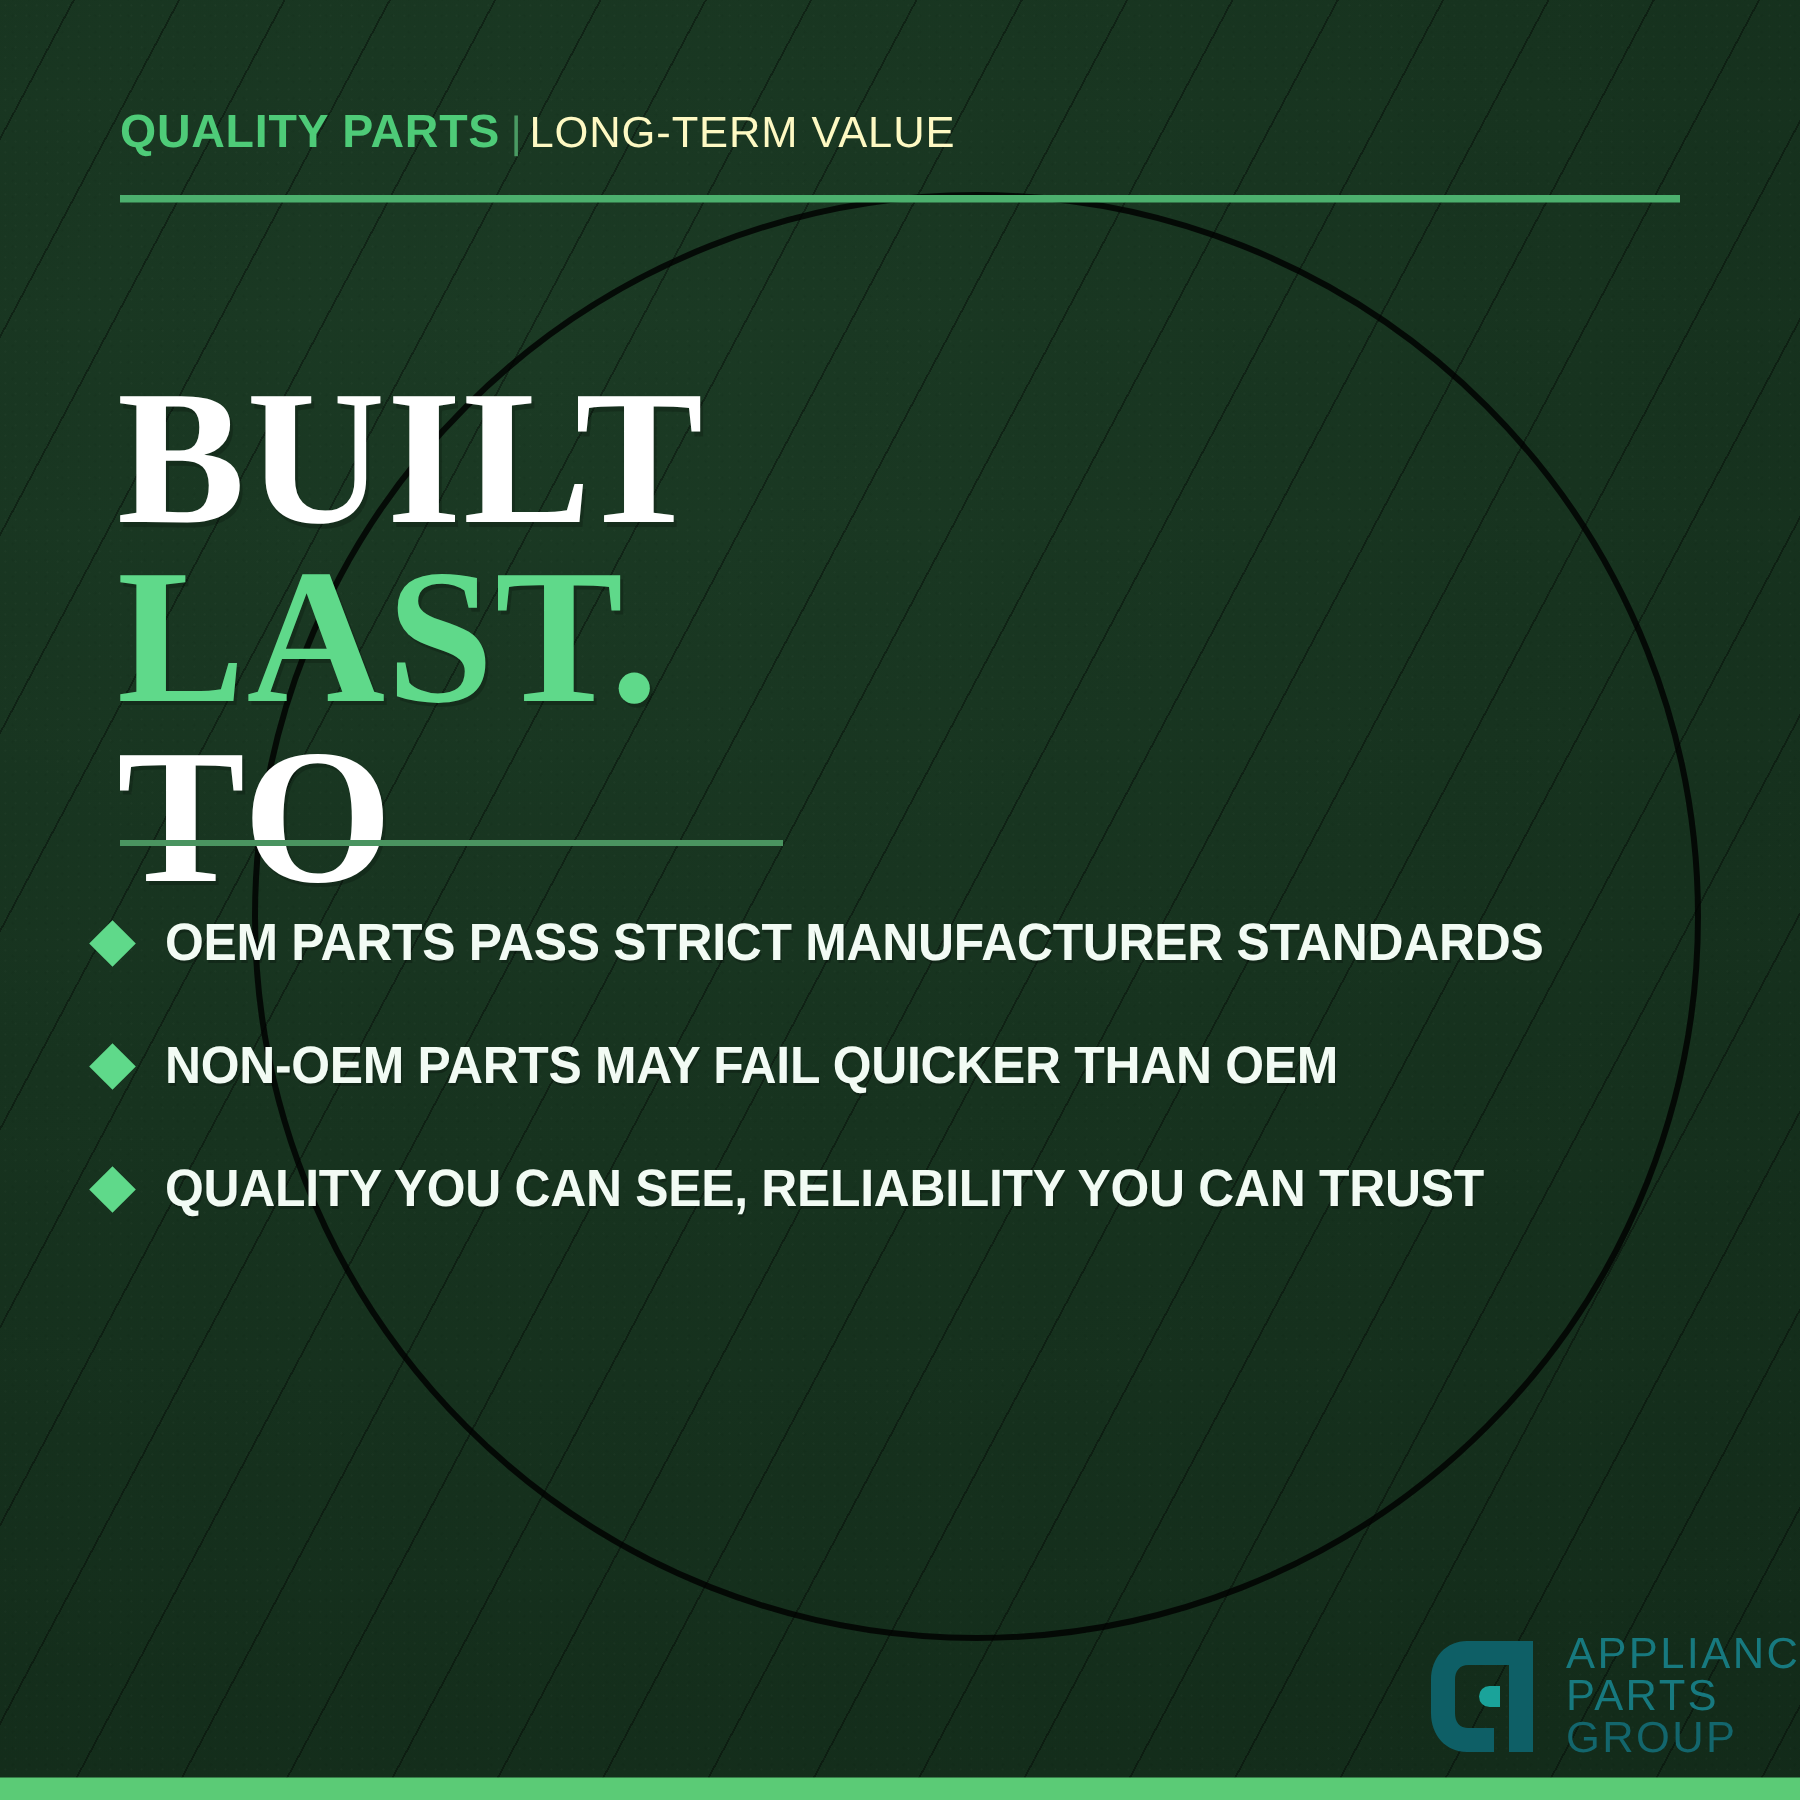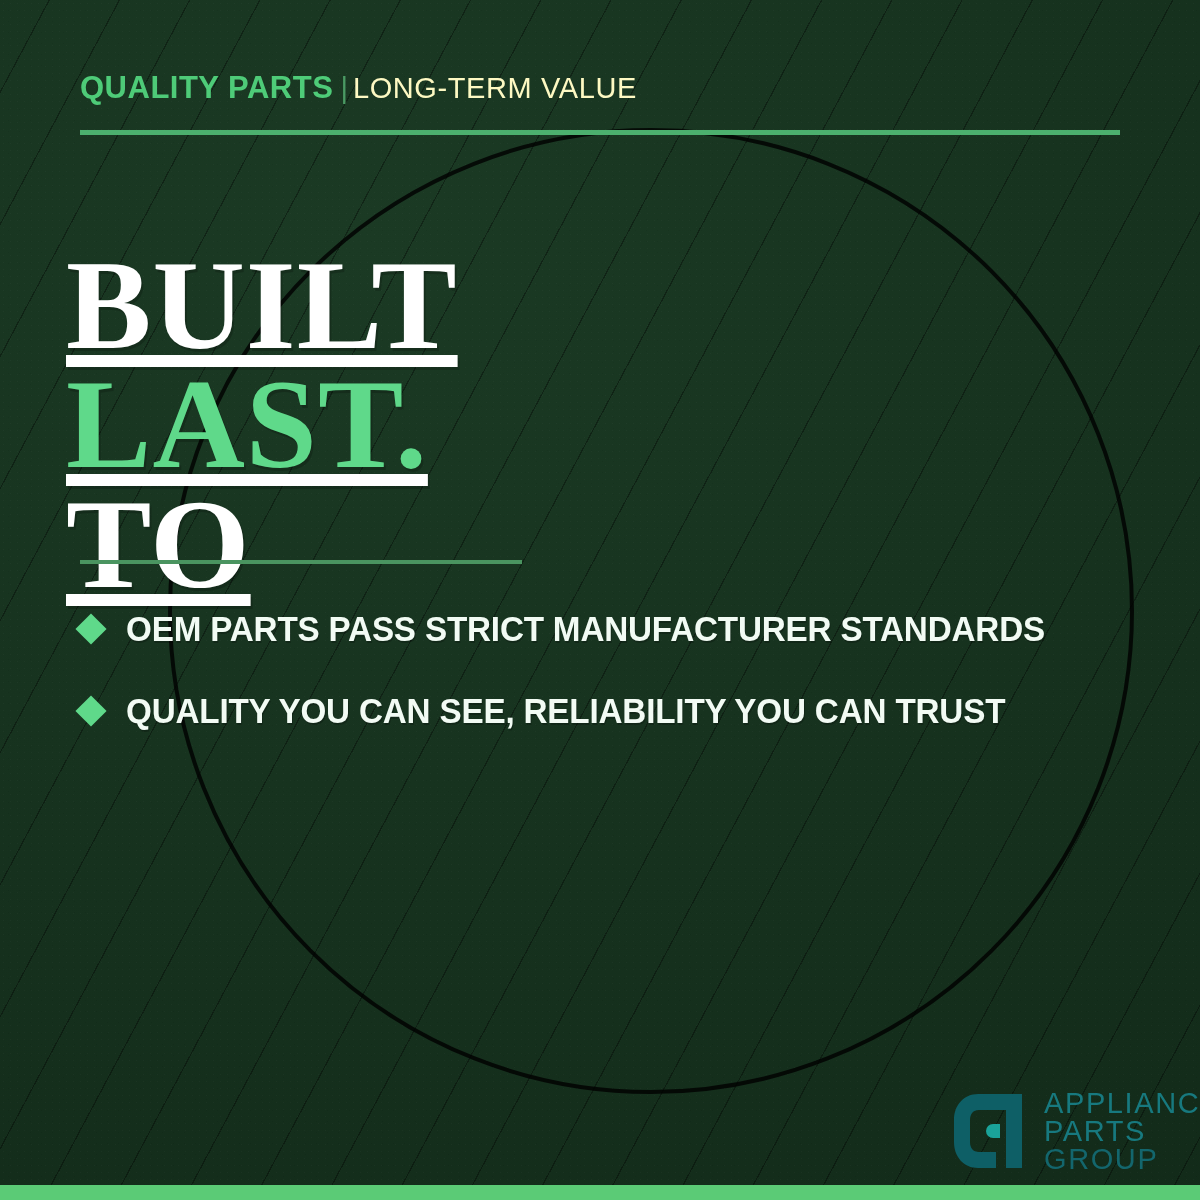--- a/index.html
+++ b/index.html
@@ -98,46 +98,45 @@
     position: absolute;
     left: 80px;
     top: 130px;
     width: 1040px;
     height: 5px;
     background: #4cb06e;
   }
 
   .headline {
     position: absolute;
-    left: 66px;
+    left: 78px;
     top: 160px;
     font-family: "Liberation Serif", "DejaVu Serif", serif;
     font-weight: 700;
     font-size: 128px;
     line-height: 0.935;
     letter-spacing: 1px;
     color: #ffffff;
     text-shadow: 2px 3px 0 rgba(0,0,0,0.18);
-    text-decoration: underline;
   }
   .headline .hl-line { display: block; }
   .headline .hl-accent { color: #5fd98a; }
 
   .rule-mid {
     position: absolute;
     left: 80px;
     top: 560px;
     width: 442px;
     height: 4px;
     background: #4a9460;
   }
 
   .bullets {
     position: absolute;
-    left: 80px;
+    left: 64px;
     top: 588px;
     width: 1060px;
   }
   .bullet-row {
     display: flex;
     align-items: center;
     height: 82px;
   }
   .bullet-marker {
     flex: 0 0 auto;
@@ -219,20 +218,24 @@
       <span class="hl-line hl-accent">LAST.</span>
       <span class="hl-line">TO</span>
     </h1>
 
     <div class="rule-mid"></div>
 
     <ul class="bullets" style="list-style:none;margin:0;padding:0;">
       <li class="bullet-row">
         <span class="bullet-marker"></span>
         <span class="bullet-text">OEM PARTS PASS STRICT MANUFACTURER STANDARDS</span>
+      </li>
+      <li class="bullet-row">
+        <span class="bullet-marker"></span>
+        <span class="bullet-text">NON-OEM PARTS MAY FAIL QUICKER THAN OEM</span>
       </li>
       <li class="bullet-row">
         <span class="bullet-marker"></span>
         <span class="bullet-text">QUALITY YOU CAN SEE, RELIABILITY YOU CAN TRUST</span>
       </li>
     </ul>
 
     <div class="logo">
       <span class="logo-mark">
         <svg viewBox="0 0 86 86" width="86" height="86" aria-hidden="true">

